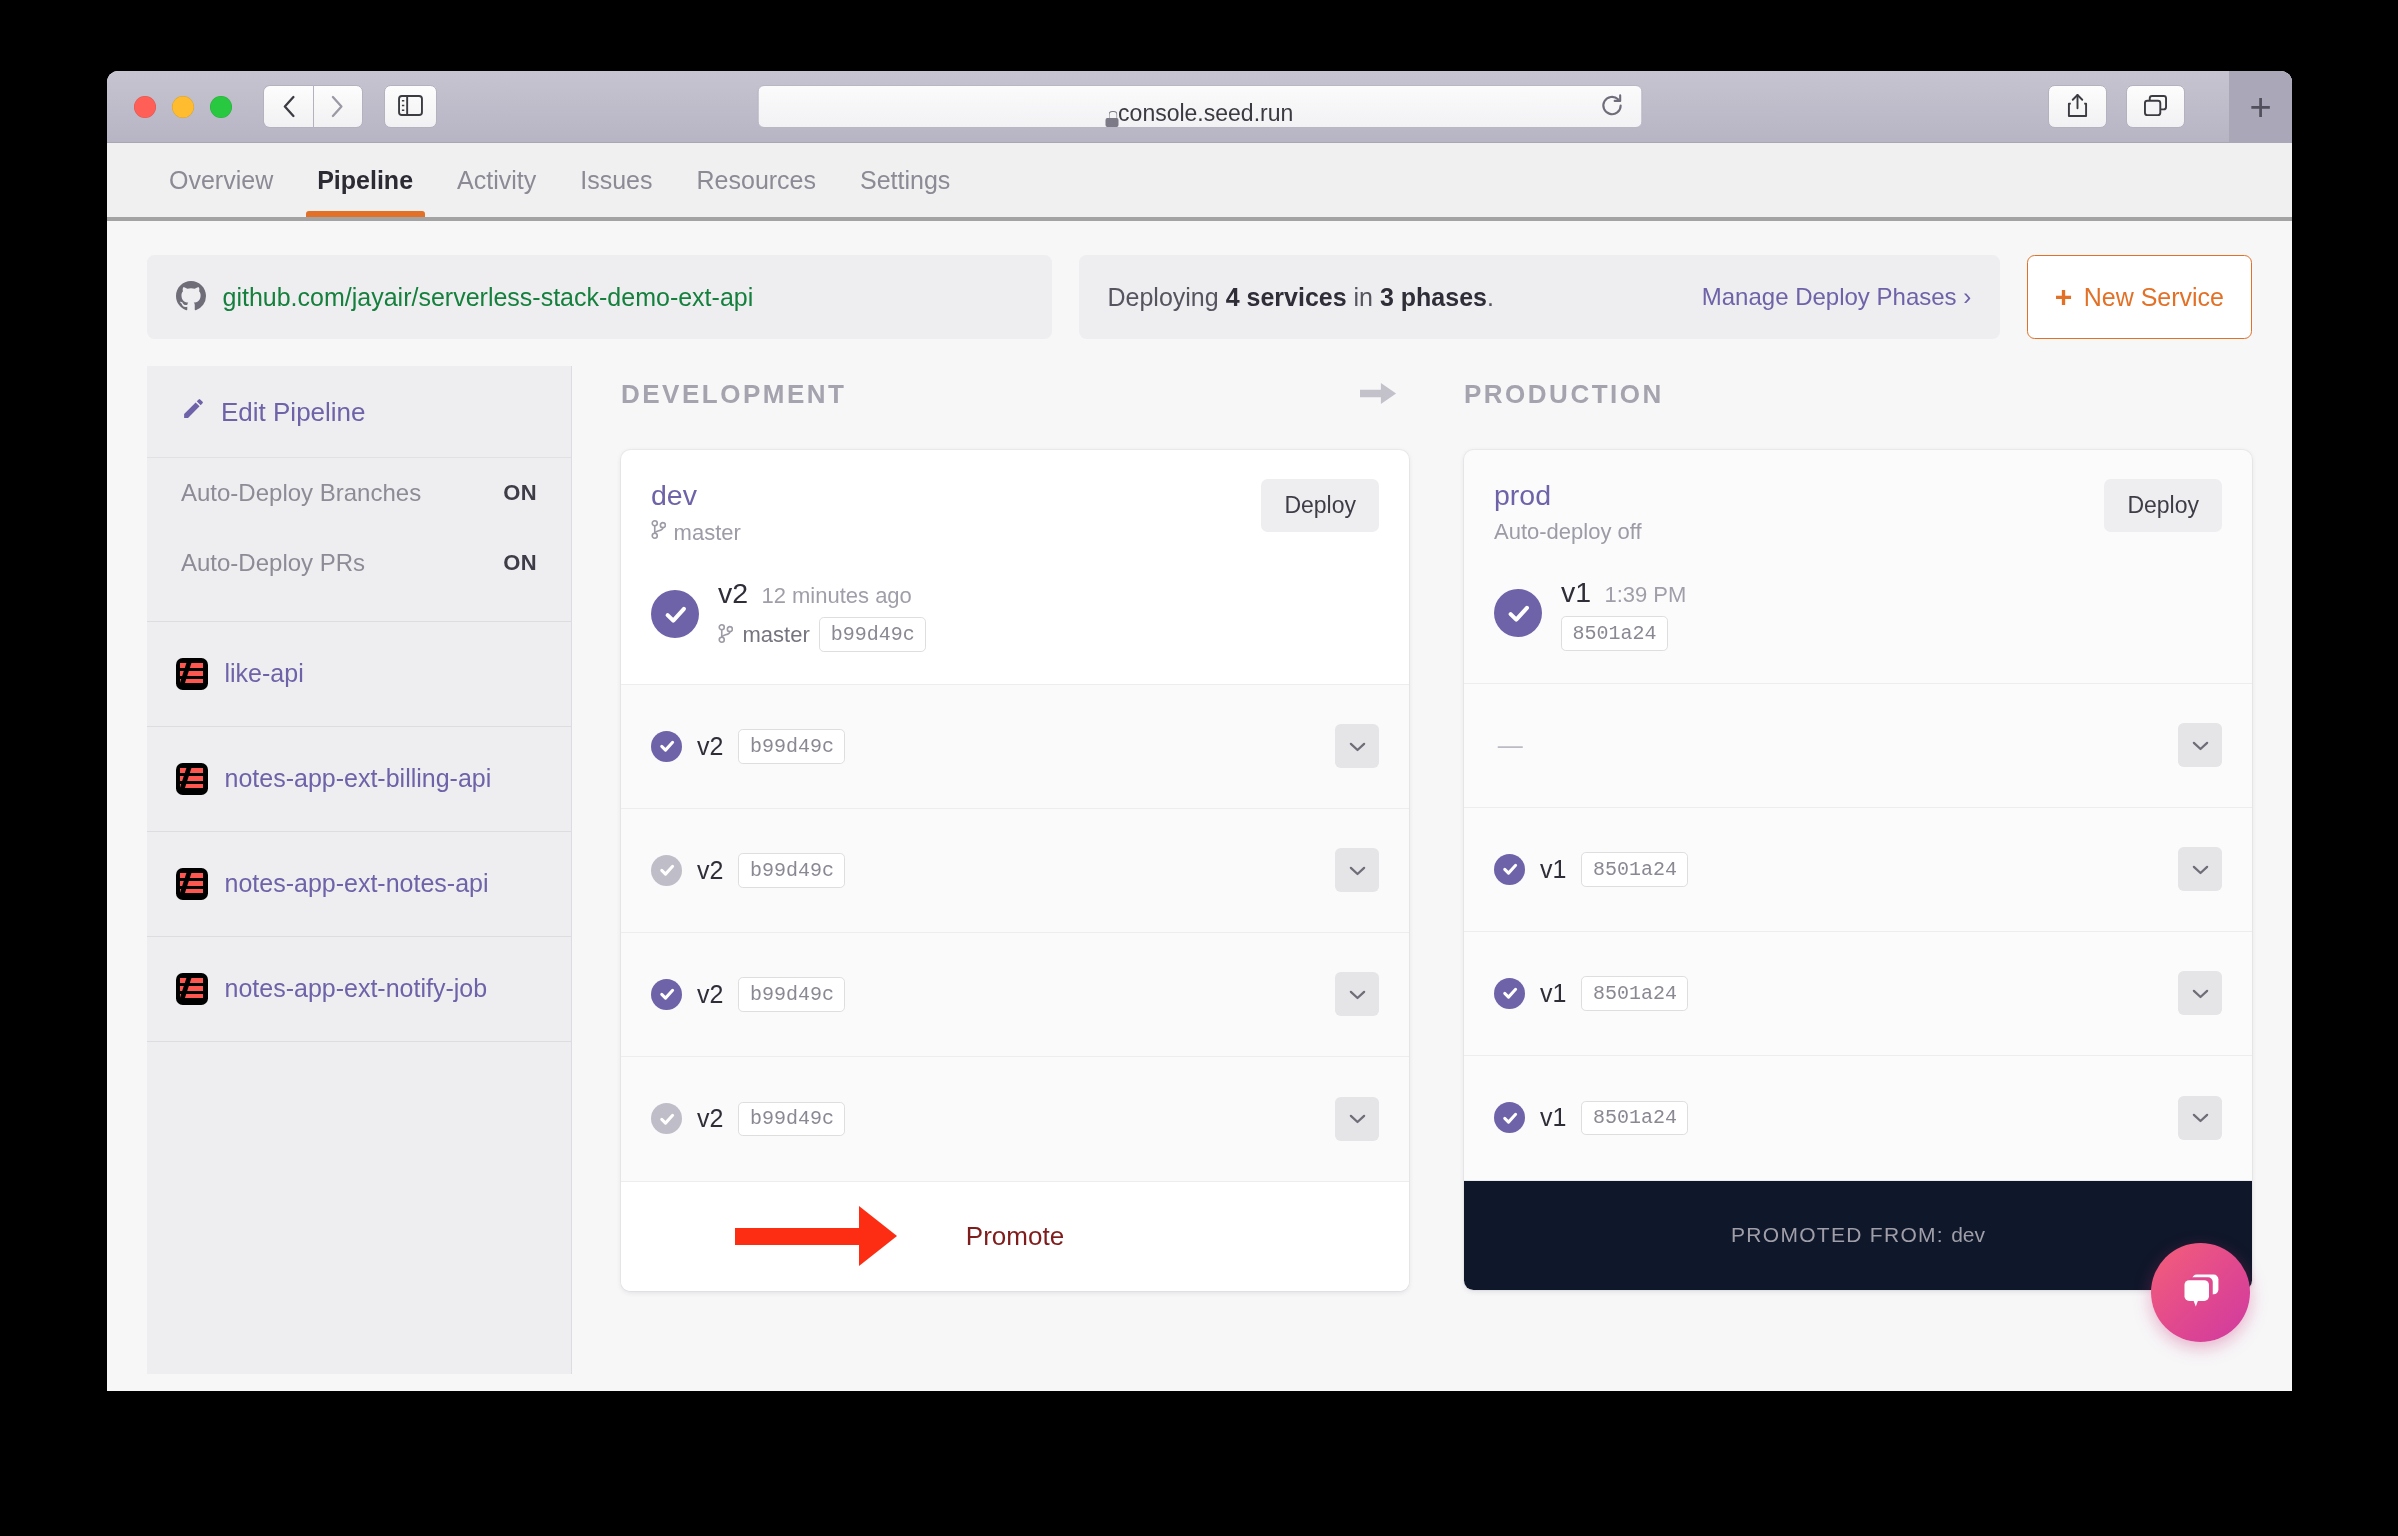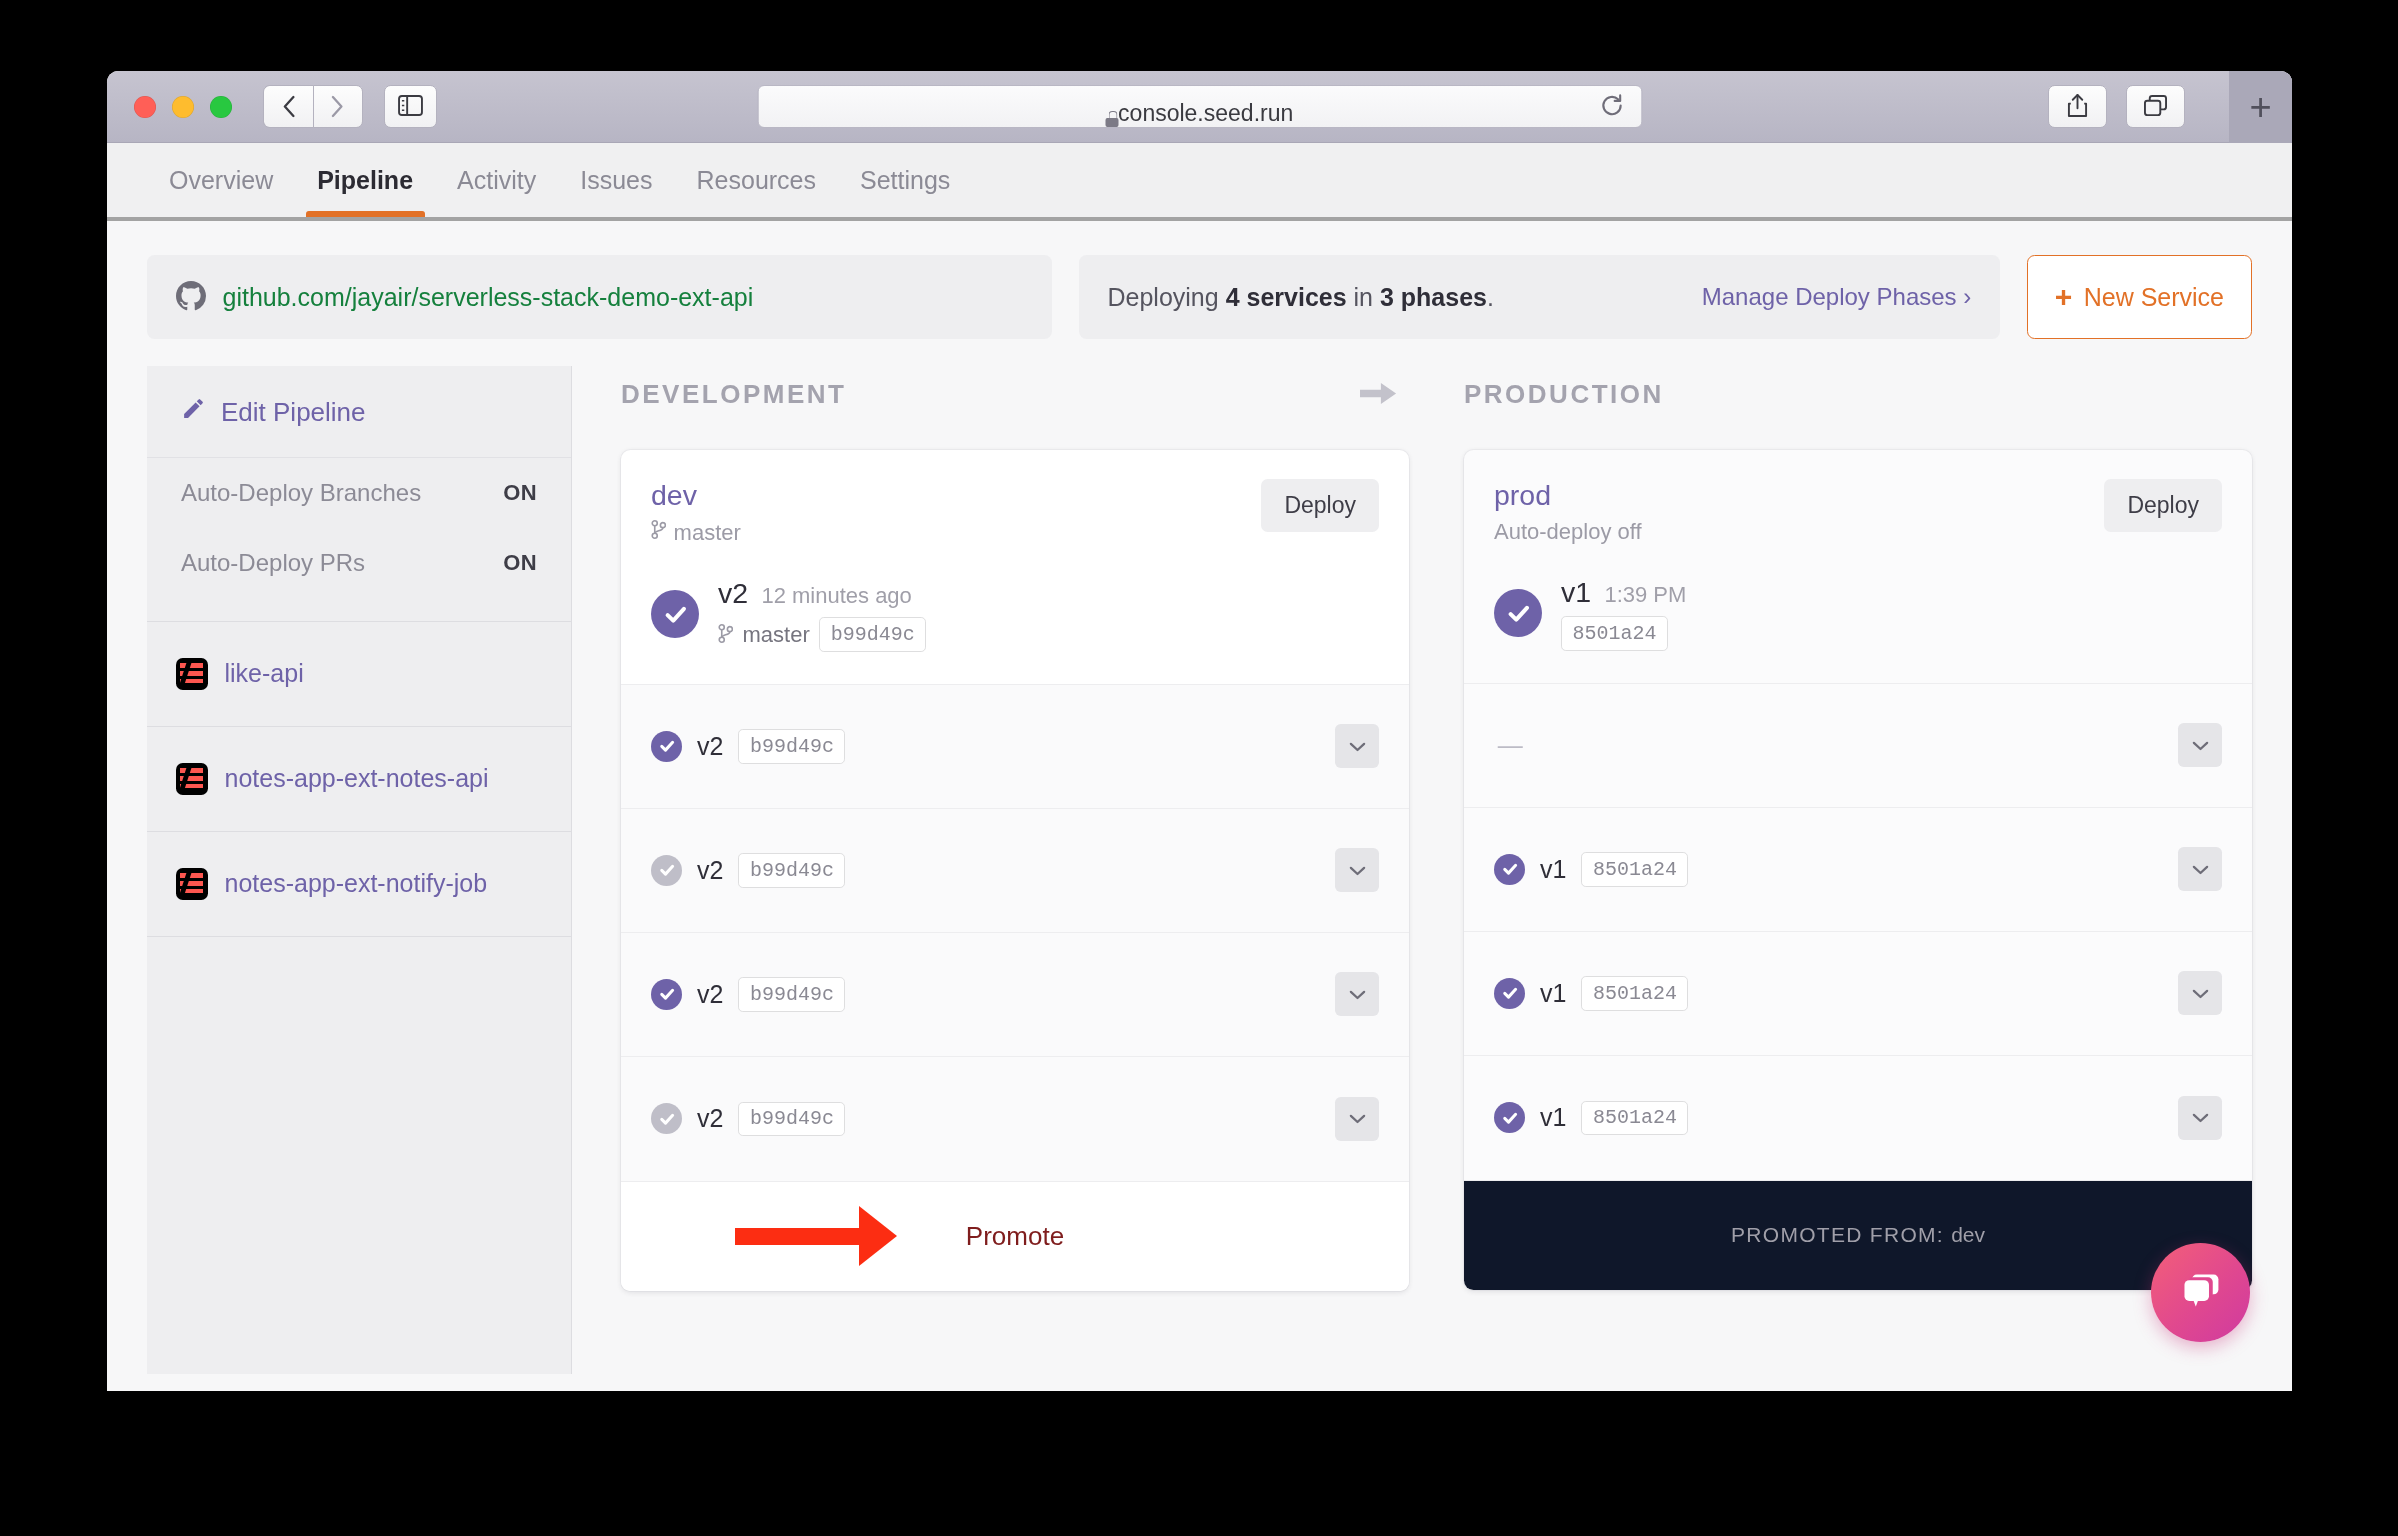--- a/index.html
+++ b/index.html
@@ -437,20 +437,29 @@
           </span>
         <span class="svc-name">like-api</span>
       </div>
       <div class="svc-item">
         <span class="sls-icon">
             <i></i>
             <i></i>
             <i></i>
             <b></b>
           </span>
+        <span class="svc-name">notes-app-ext-billing-api</span>
+      </div>
+      <div class="svc-item">
+        <span class="sls-icon">
+            <i></i>
+            <i></i>
+            <i></i>
+            <b></b>
+          </span>
         <span class="svc-name">notes-app-ext-notes-api</span>
       </div>
       <div class="svc-item">
         <span class="sls-icon">
             <i></i>
             <i></i>
             <i></i>
             <b></b>
           </span>
         <span class="svc-name">notes-app-ext-notify-job</span>

